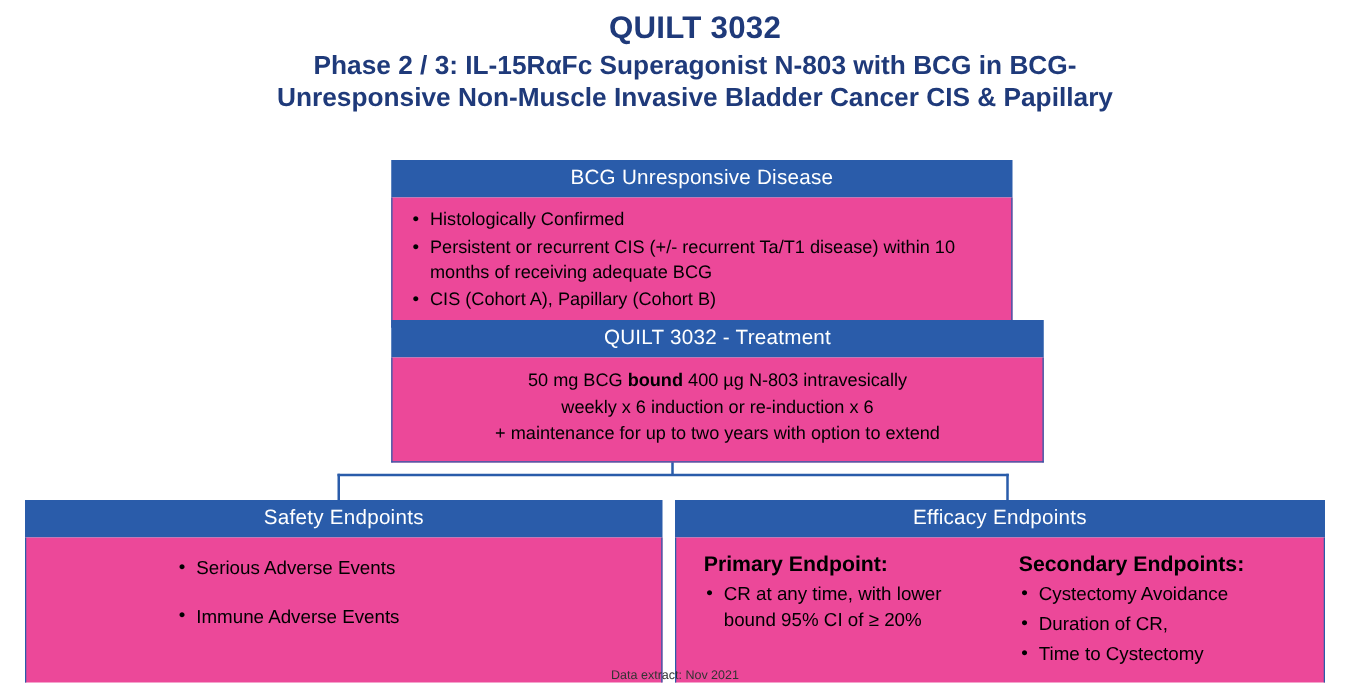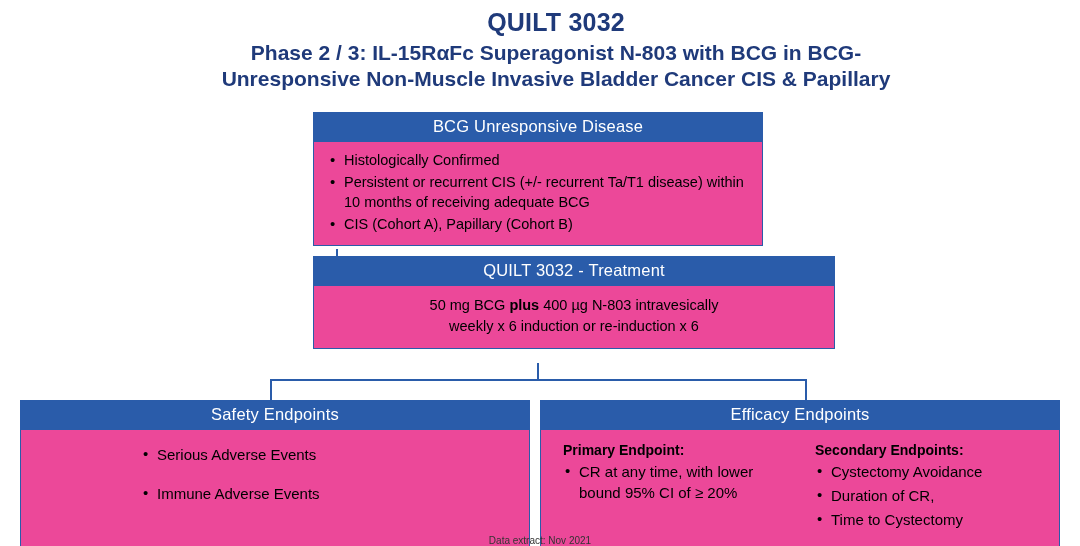--- a/index.html
+++ b/index.html
@@ -50,22 +50,22 @@
     border: 1px solid #2a5caa;
     border-top: none;
     background: #ec4899;
     box-sizing: border-box;
   }
 
   
   #disease-box {
     position: absolute;
     left: 313px;
-    top: 112px;
-    width: 450px;
+    top: 128px;
+    width: 497px;
   }
   #disease-box .box-body {
     padding: 8px 10px 10px 14px;
   }
   .bullet-list {
     margin: 0;
     padding: 0;
     list-style: none;
     font-size: 14.5px;
     line-height: 1.42;
@@ -126,21 +126,21 @@
   #efficacy-box .box-body {
     height: 136px;
     padding: 12px 10px 0 22px;
     display: flex;
     gap: 18px;
   }
   .endpoint-col {
     flex: 1;
   }
   .endpoint-title {
-    font-size: 14px;
+    font-size: 17px;
     font-weight: bold;
     margin-bottom: 3px;
   }
   .endpoint-col .bullet-list {
     font-size: 15px;
     line-height: 1.4;
   }
   .endpoint-col .bullet-list li {
     margin-bottom: 3px;
   }
@@ -222,23 +222,24 @@
       <li>Persistent or recurrent CIS (+/- recurrent Ta/T1 disease) within 10 months of receiving adequate BCG</li>
       <li>CIS (Cohort A), Papillary (Cohort B)</li>
     </ul>
   </div>
 </div>
 
 <div id="treatment-box">
   <div class="box-header">QUILT 3032 - Treatment</div>
   <div class="box-body">
     <div>
-      <span>50 mg BCG </span><b>plus</b><span> 400 µg N-803 intravesically</span>
+      <span>50 mg BCG </span><b>bound</b><span> 400 µg N-803 intravesically</span>
     </div>
     <div>weekly x 6 induction or re-induction x 6</div>
+    <div>+ maintenance for up to two years with option to extend</div>
   </div>
 </div>
 
 <div id="safety-box">
   <div class="box-header">Safety Endpoints</div>
   <div class="box-body">
     <ul class="bullet-list">
       <li>Serious Adverse Events</li>
       <li>Immune Adverse Events</li>
     </ul>

